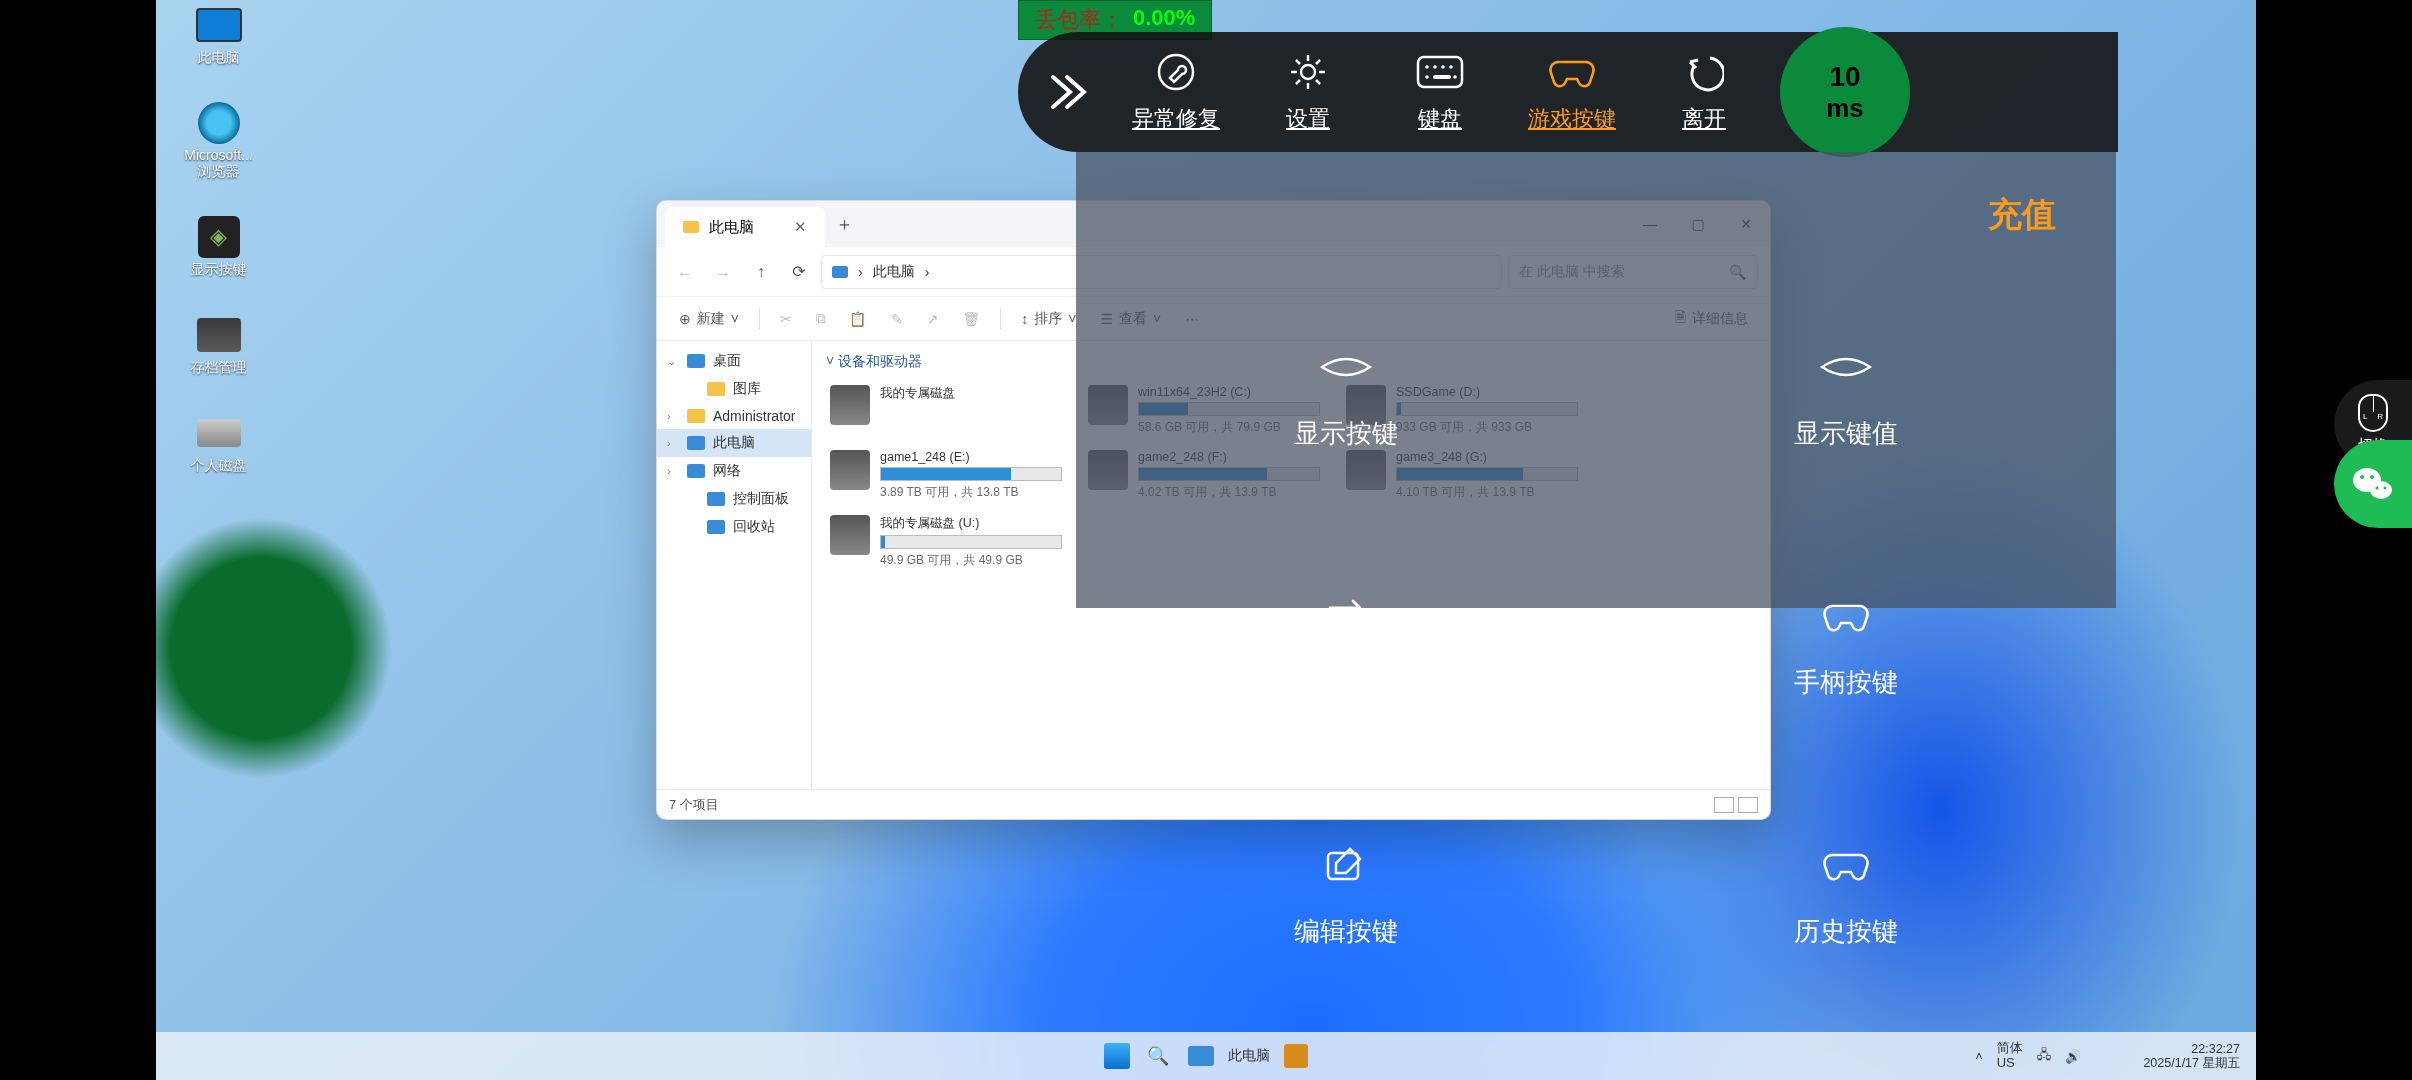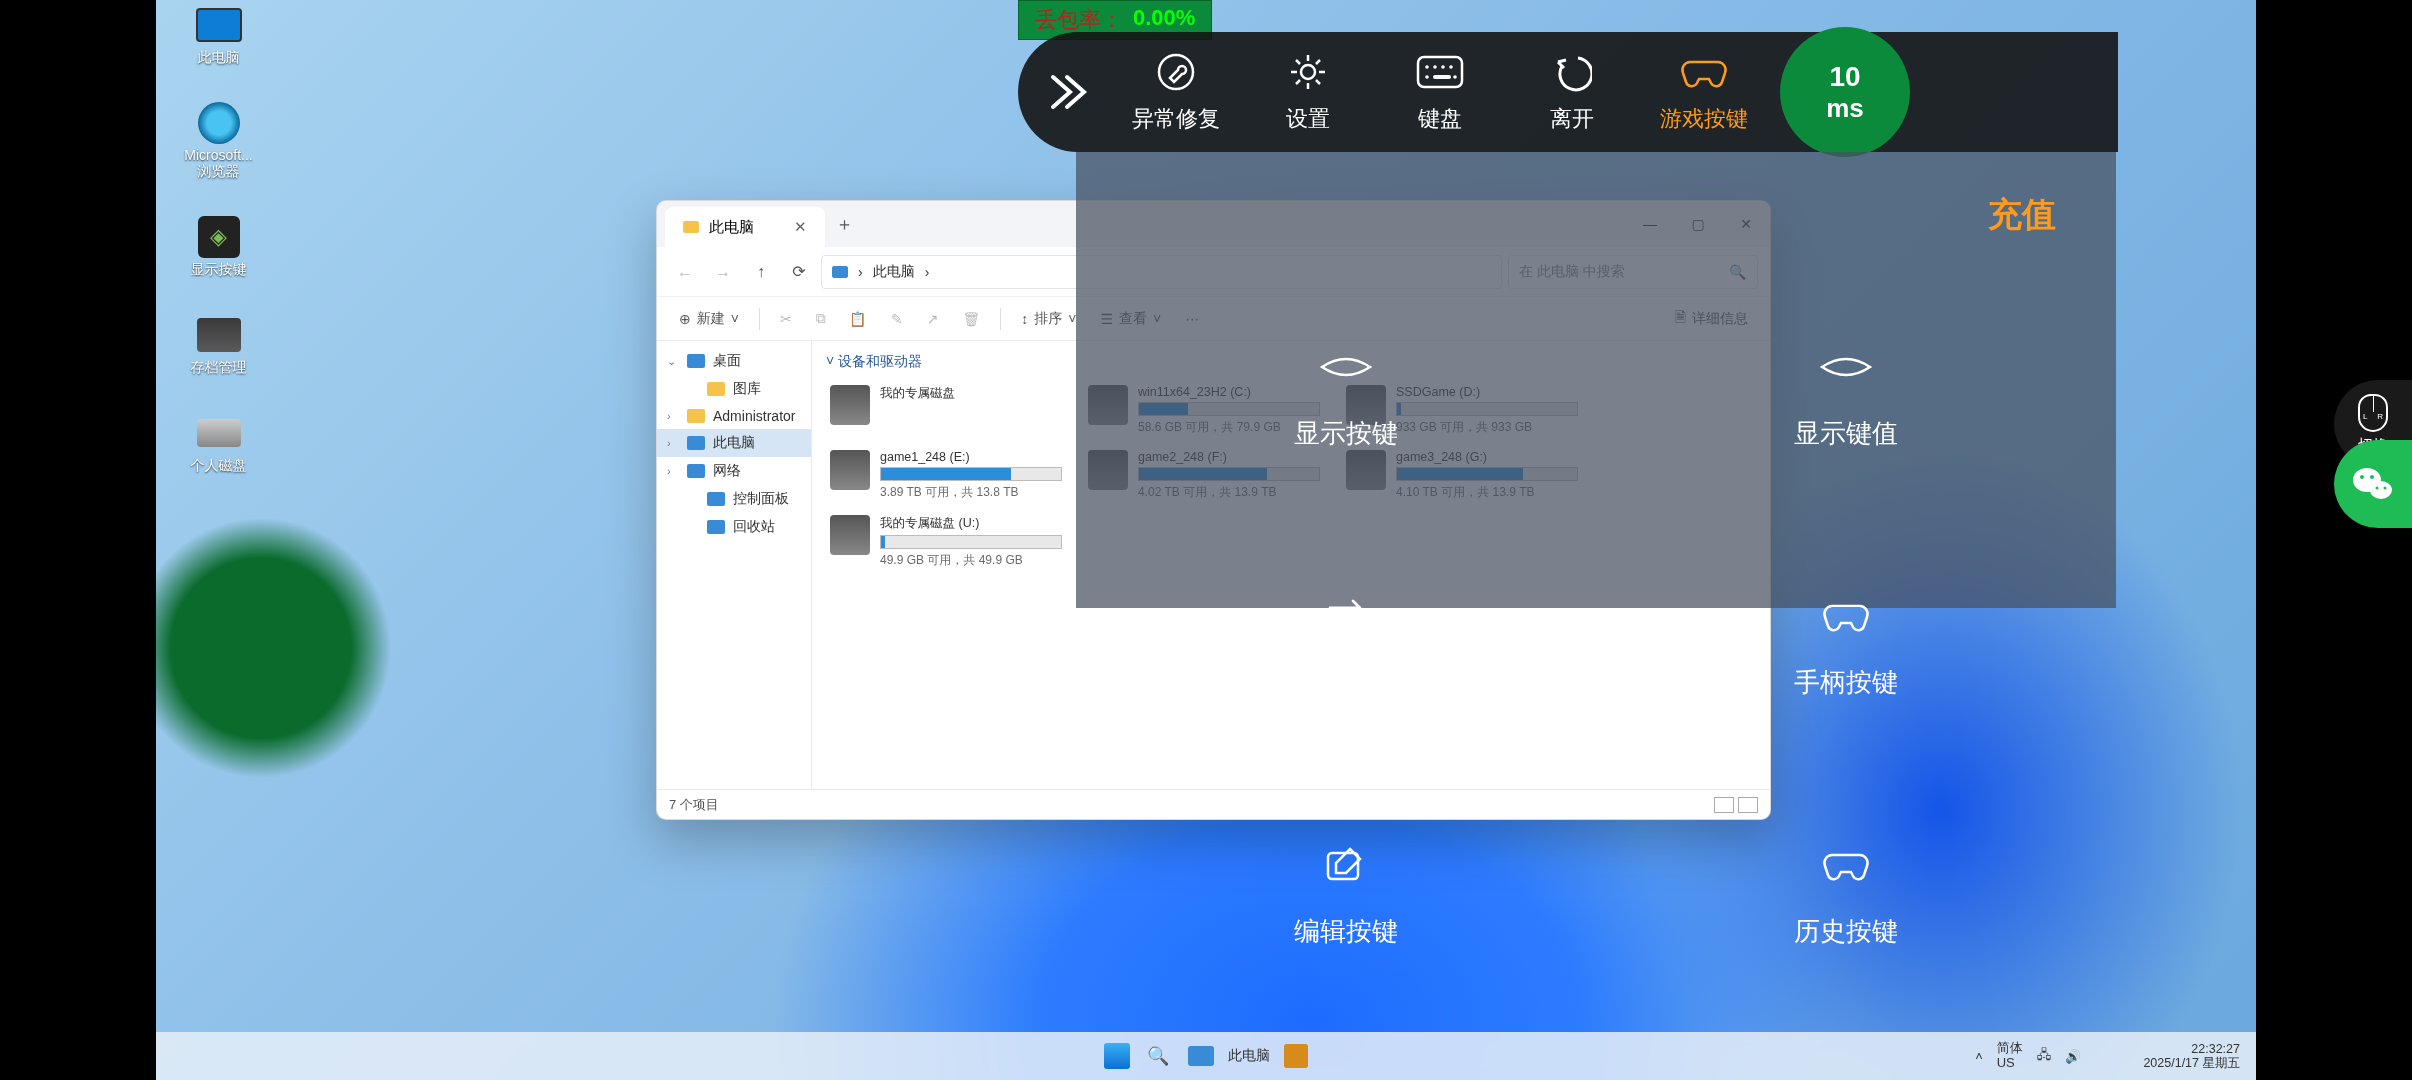--- a/index.html
+++ b/index.html
@@ -31,22 +31,22 @@
 .pkt { position:absolute; left:862px; top:0; background:#0a8a3a; border:1px solid #056628; padding:4px 16px; display:flex; gap:10px; font-size:22px; }
 .pkt .lbl { color:#b92020; font-weight:500; }
 .pkt .val { color:#06ff06; font-weight:600; }
 
 
 .cloudbar { position:absolute; left:862px; top:32px; width:1100px; height:120px; background:rgba(20,20,20,.9); border-radius:60px 0 0 60px; display:flex; align-items:center; padding-left:12px; }
 .cloudbar .expand { width:80px; display:flex; align-items:center; justify-content:center; color:#fff; font-size:50px; cursor:pointer; }
 .cloudbar .item { flex:0 0 132px; display:flex; flex-direction:column; align-items:center; justify-content:center; gap:10px; color:#fff; cursor:pointer; }
 .cloudbar .item.active { color:#ff9b1a; }
 .cloudbar .item .ic { font-size:38px; height:44px; display:flex; align-items:center; }
-.cloudbar .item .tx { font-size:22px; }
-.latency { width:130px; height:130px; border-radius:50%; background:#0a8a3a; color:#ffffff; display:flex; flex-direction:column; align-items:center; justify-content:center; font-size:28px; font-weight:700; margin-left:10px; cursor:default; }
+.cloudbar .item .tx { font-size:22px;text-decoration:underline; }
+.latency { width:130px; height:130px; border-radius:50%; background:#0a8a3a; color:#000000; display:flex; flex-direction:column; align-items:center; justify-content:center; font-size:28px; font-weight:700; margin-left:10px; cursor:default; }
 .latency .unit { font-size:26px; font-weight:600; }
 
 
 .cloudpanel { position:absolute; left:920px; top:152px; width:1040px; height:456px; background:rgba(70,80,95,.72); }
 .cloudpanel .recharge { position:absolute; right:60px; top:40px; color:#ff9b1a; font-size:34px; font-weight:600; cursor:pointer; }
 .cloudpanel .grid { position:absolute; left:40px; top:190px; right:40px; display:grid; grid-template-columns:repeat(2,1fr); row-gap:140px; column-gap:40px; }
 .cloudpanel .cell { display:flex; flex-direction:column; align-items:center; gap:24px; cursor:pointer; color:#fff; }
 .cloudpanel .cell .ic { font-size:44px; height:50px; display:flex; align-items:center; }
 .cloudpanel .cell .tx { font-size:26px; }
 
@@ -404,36 +404,36 @@
                 <circle cx="27" cy="12" r="1.8"></circle>
                 <circle cx="35" cy="12" r="1.8"></circle>
                 <circle cx="11" cy="22" r="1.8"></circle>
                 <rect x="17" y="20" width="18" height="4" rx="2"></rect>
                 <circle cx="39" cy="22" r="1.8"></circle>
               </g>
             </svg>
           </div>
           <div class="tx">键盘</div>
         </div>
+        <div class="item active">
+          <div class="ic">
+            <svg width="48" height="36" viewBox="0 0 48 36">
+              <path d="M10 8 h28 a8 8 0 0 1 7 11 l-3 9 a6 6 0 0 1 -11 1 l-2-4 h-10 l-2 4 a6 6 0 0 1 -11-1 l-3-9 a8 8 0 0 1 7-11 z" fill="none" stroke="currentColor" stroke-width="2.5"></path>
+            </svg>
+          </div>
+          <div class="tx">游戏按键</div>
+        </div>
         <div class="item">
           <div class="ic">
             <svg width="40" height="40" viewBox="0 0 40 40">
               <path d="M26 6 a16 16 0 1 1 -16 8" fill="none" stroke="currentColor" stroke-width="3"></path>
               <path d="M6 10 l6 6 M6 10 l8 -2" stroke="currentColor" stroke-width="3" fill="none"></path>
             </svg>
           </div>
           <div class="tx">离开</div>
-        </div>
-        <div class="item active">
-          <div class="ic">
-            <svg width="48" height="36" viewBox="0 0 48 36">
-              <path d="M10 8 h28 a8 8 0 0 1 7 11 l-3 9 a6 6 0 0 1 -11 1 l-2-4 h-10 l-2 4 a6 6 0 0 1 -11-1 l-3-9 a8 8 0 0 1 7-11 z" fill="none" stroke="currentColor" stroke-width="2.5"></path>
-            </svg>
-          </div>
-          <div class="tx">游戏按键</div>
         </div>
       </div>
     <div class="latency">
       <span>10</span>
       <span class="unit">ms</span>
     </div>
   </div>
 
   <div class="cloudpanel">
     <div class="recharge">充值</div>

